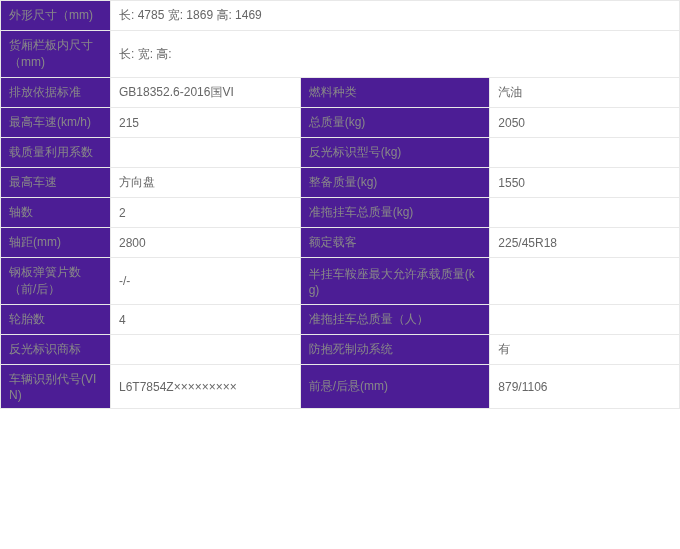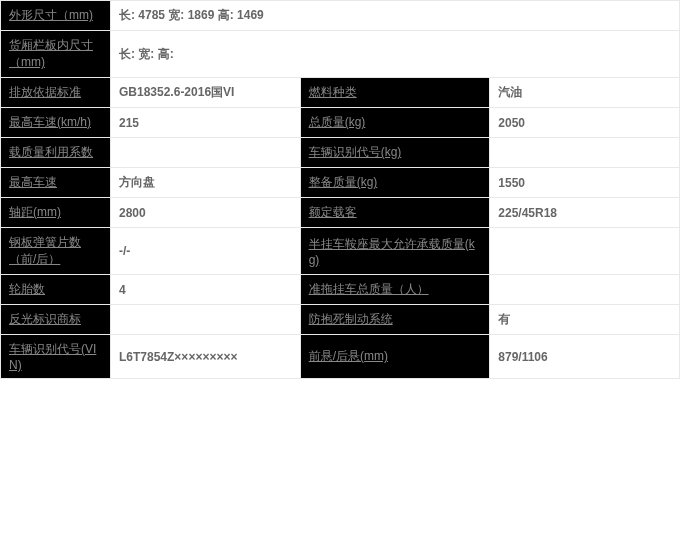--- a/index.html
+++ b/index.html
@@ -1,20 +1,20 @@
 <!DOCTYPE html>
 <html><head>
 <meta charset="utf-8">
 <style>
 * { box-sizing: border-box; margin: 0; padding: 0; }
 body { font-family: "Microsoft YaHei", "PingFang SC", Arial, sans-serif; font-size: 12px; color: #666; background: #fff; width: 680px; position: relative; }
 table { width: 100%; border-collapse: collapse; table-layout: fixed; }
 td { border: 1px solid #e8e8e8; padding: 6px 8px; vertical-align: middle; word-break: break-all; }
-td.label { background: #000000; color: #888; width: 110px; text-decoration: underline; }
-td.val { color: #666; font-weight: bold; }
+td.label { background: #4c1d95; color: #888; width: 110px; }
+td.val { color: #666; }
 </style>
 </head>
 <body>
 
 <table>
 <tbody>
       <tr>
   <td class="label">外形尺寸（mm)</td>
   <td class="val" colspan="3">长: 4785 宽: 1869 高: 1469</td>
 </tr>
@@ -30,28 +30,34 @@
 </tr>
 <tr>
   <td class="label">最高车速(km/h)</td>
   <td class="val">215</td>
   <td class="label">总质量(kg)</td>
   <td class="val">2050</td>
 </tr>
 <tr>
   <td class="label">载质量利用系数</td>
   <td class="val"></td>
-  <td class="label">车辆识别代号(kg)</td>
+  <td class="label">反光标识型号(kg)</td>
   <td class="val"></td>
 </tr>
 <tr>
   <td class="label">最高车速</td>
   <td class="val">方向盘</td>
   <td class="label">整备质量(kg)</td>
   <td class="val">1550</td>
+</tr>
+<tr>
+  <td class="label">轴数</td>
+  <td class="val">2</td>
+  <td class="label">准拖挂车总质量(kg)</td>
+  <td class="val"></td>
 </tr>
 <tr>
   <td class="label">轴距(mm)</td>
   <td class="val">2800</td>
   <td class="label">额定载客</td>
   <td class="val">225/45R18</td>
 </tr>
 <tr>
   <td class="label">钢板弹簧片数（前/后）</td>
   <td class="val">-/-</td>

